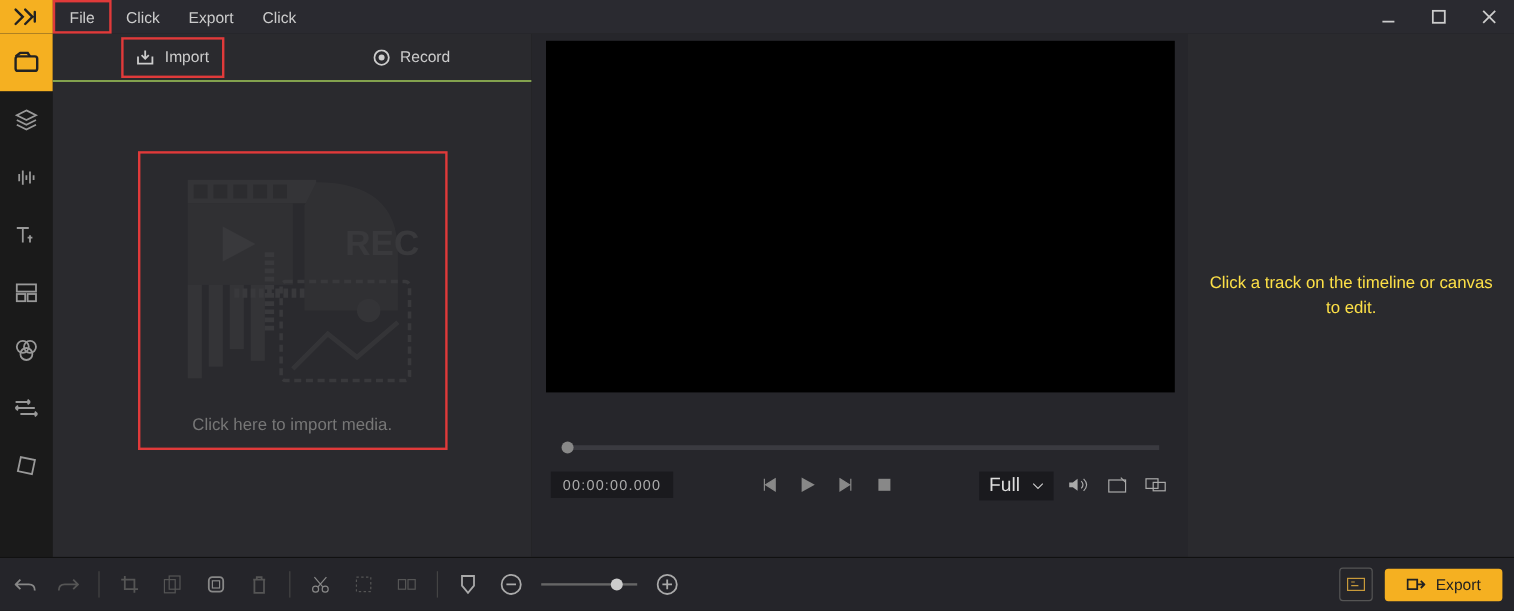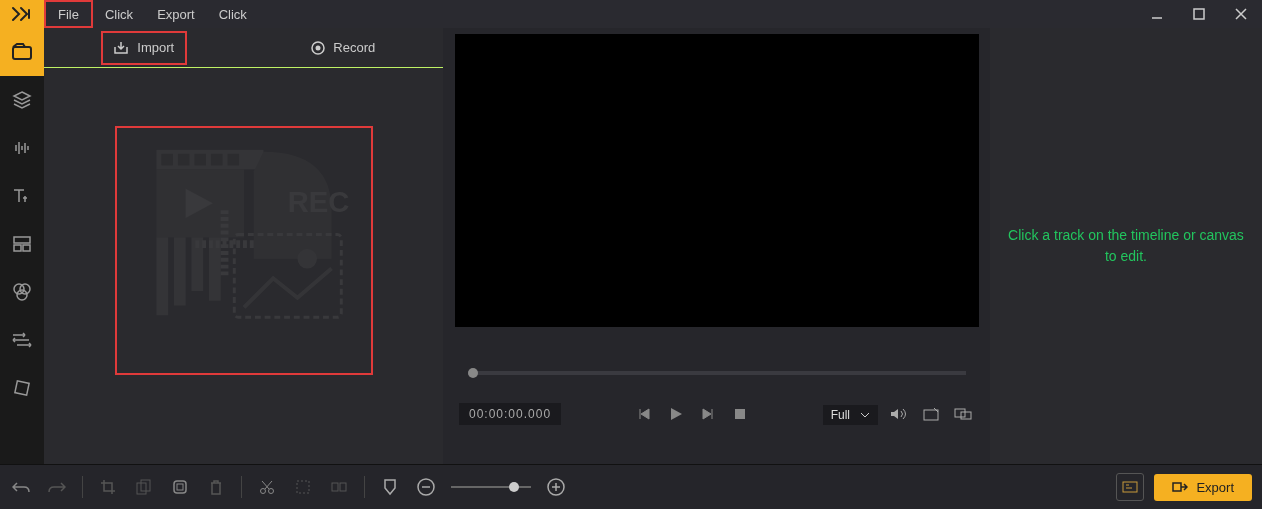--- a/index.html
+++ b/index.html
@@ -21,27 +21,27 @@
 .tab{flex:1;display:flex;align-items:center;justify-content:center;gap:8px;color:#ccc}
 .tab.hl{position:relative}
 .tab.hl::after{content:"";position:absolute;left:50%;top:3px;transform:translateX(-50%);width:82px;height:30px;border:2px solid #e03a3a}
 .dropzone{margin:58px auto 0;width:258px;height:249px;border:2px solid #e03a3a;display:flex;flex-direction:column;align-items:center;justify-content:flex-end;padding-bottom:12px;position:relative}
 .dropart{position:absolute;top:8px;left:20px;right:20px;bottom:40px;opacity:0.25}
 .droptext{color:#777;font-size:14px}
 .preview-panel{flex:1;background:#26262b;display:flex;flex-direction:column;padding:4px 8px 0 8px}
 .preview{margin:0 auto;margin-top:2px;width:524px;height:293px;background:#000}
 .scrub{margin:44px auto 0;width:498px;height:4px;background:#3a3a40;position:relative}
 .scrub::before{content:"";position:absolute;left:0;top:-3px;width:10px;height:10px;border-radius:50%;background:#888}
-.controls{display:flex;align-items:flex-end;gap:10px;margin:28px 8px 0 8px}
+.controls{display:flex;align-items:flex-start;gap:10px;margin:18px 8px 0 8px}
 .tc{background:#1a1a1e;padding:4px 10px;color:#aaa;font-size:12px;letter-spacing:1px}
 .spacer{flex:1}
 .pbtn{color:#888;width:22px;height:22px;display:flex;align-items:center;justify-content:center}
-.selbox{background:#1a1a1e;padding:3px 8px;color:#ddd;font-size:12px;display:flex;align-items:center;gap:10px}
+.selbox{background:#1a1a1e;padding:3px 8px;color:#ddd;font-size:16px;display:flex;align-items:center;gap:10px}
 .side-props{width:272px;background:#2a2a2e;display:flex;align-items:center;justify-content:center;padding:0 18px}
-.side-text{color:#22c55e;text-align:center;font-size:14px;line-height:1.5}
+.side-text{color:#fde047;text-align:center;font-size:14px;line-height:1.5}
 .bottombar{height:45px;background:#25252a;border-top:1px solid #111;display:flex;align-items:center;padding:0 10px;gap:14px}
 .bbtn{color:#666;width:22px;display:flex;justify-content:center}
 .vsep{width:1px;height:22px;background:#444}
 .zoomtrack{width:80px;height:2px;background:#666;position:relative}
 .zoomtrack::after{content:"";position:absolute;right:12px;top:-4px;width:10px;height:10px;border-radius:50%;background:#ccc}
 .export-btn{margin-left:auto;background:#f5b021;color:#222;padding:6px 18px;border-radius:3px;display:flex;align-items:center;gap:8px;font-weight:500}
 .prebtn{width:28px;height:28px;border:1px solid #555;border-radius:3px;display:flex;align-items:center;justify-content:center;color:#c89a3a}
 svg{display:block}
 </style>
 </head>
@@ -164,20 +164,21 @@
           <rect x="20" y="98" width="12" height="80" fill="#555"></rect>
             <rect x="38" y="98" width="12" height="70" fill="#555"></rect>
             <rect x="56" y="98" width="12" height="55" fill="#555"></rect>
             <rect x="74" y="98" width="12" height="65" fill="#555"></rect>
           <rect x="100" y="95" width="110" height="85" rx="4" stroke="#666" fill="none" stroke-width="3" stroke-dasharray="6 4"></rect>
           <circle cx="175" cy="120" r="10" fill="#555"></circle>
           <path d="M110 170 L140 140 L165 160 L200 130" stroke="#555" fill="none" stroke-width="4"></path>
           <path d="M90 70 L90 140 M60 105 L120 105" stroke="#666" stroke-width="8" stroke-dasharray="4 3"></path>
         </svg>
       </div>
+      <div class="droptext">Click here to import media.</div>
     </div>
   </div>
 
   <div class="preview-panel">
     <div class="preview"></div>
     <div class="scrub"></div>
     <div class="controls">
       <div class="tc">00:00:00.000</div>
       <div class="spacer"></div>
       <div class="pbtn">

